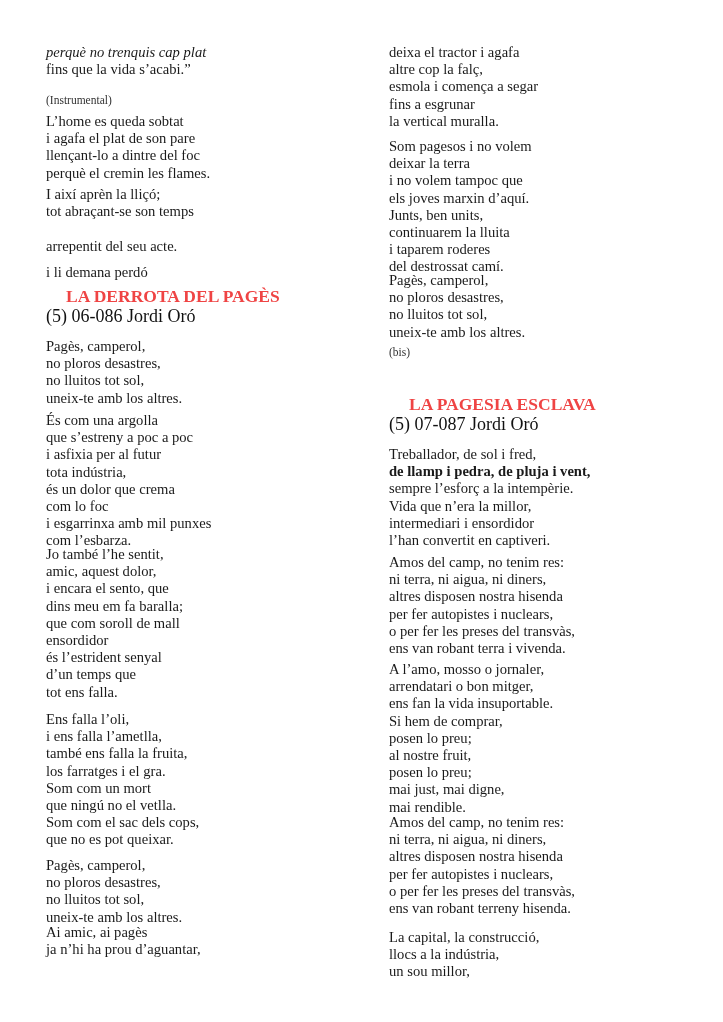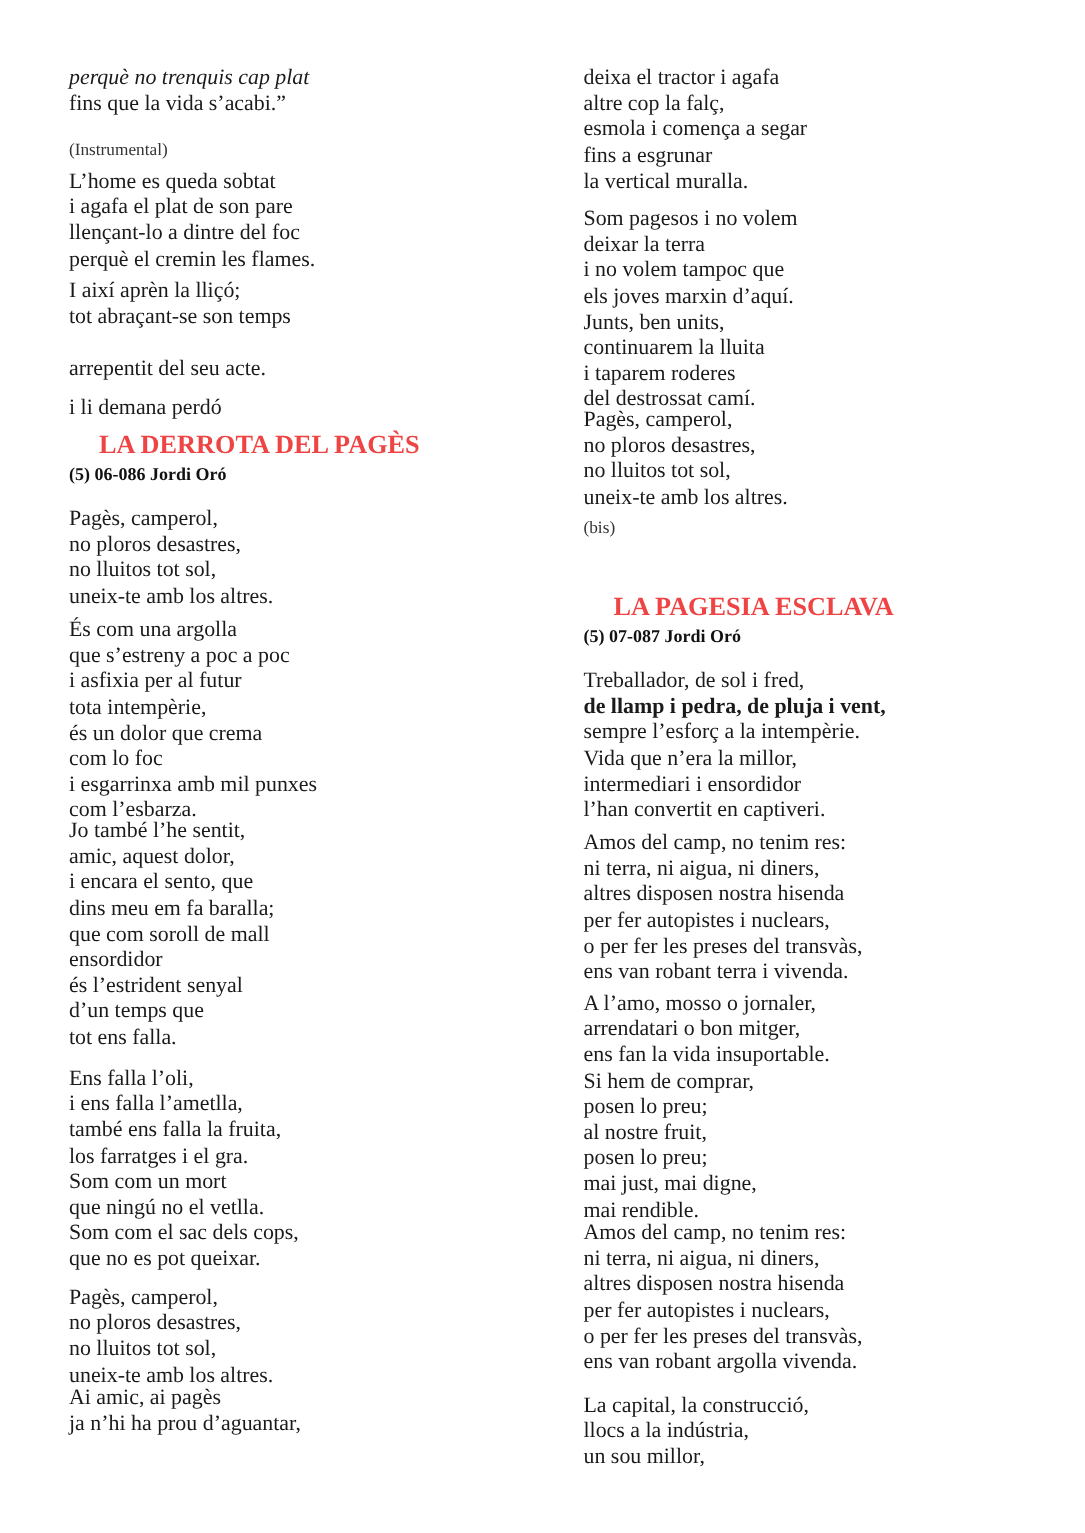--- a/index.html
+++ b/index.html
@@ -15,21 +15,21 @@
       position: absolute; left: 0; white-space: nowrap;
       font-size: 14.6px; line-height: 17px;
     }
     .note { font-size: 11.5px; color: #333; }
     .title {
       position: absolute; left: 0; white-space: nowrap;
       font-weight: bold; font-size: 17.5px; line-height: 20px; color: #ef4444; margin-left: 20px;
     }
     .subtitle {
       position: absolute; left: 0; white-space: nowrap;
-      font-weight: bold; font-size: 12px; line-height: 16px; color: #111; text-align: right;
+      font-weight: normal; font-size: 18px; line-height: 16px; color: #111; text-align: right;
     }
   </style>
 </head>
 <body>
 
 <div class="col col-left" id="left">
     <div class="line" style="top: 44px; font-style: italic;">perquè no trenquis cap plat</div>
     <div class="line" style="top: 61px;">fins que la vida s’acabi.”</div>
     <div class="line note" style="top: 92px;">(Instrumental)</div>
     <div class="line" style="top: 113px;">L’home es queda sobtat</div>
@@ -42,21 +42,21 @@
     <div class="line" style="top: 238px;">arrepentit del seu acte.</div>
     <div class="title" style="top: 286px;">LA DERROTA DEL PAGÈS</div>
     <div class="subtitle" style="top: 308px;">(5) 06-086 Jordi Oró</div>
     <div class="line" style="top: 338px;">Pagès, camperol,</div>
     <div class="line" style="top: 355px;">no ploros desastres,</div>
     <div class="line" style="top: 372px;">no lluitos tot sol,</div>
     <div class="line" style="top: 390px;">uneix-te amb los altres.</div>
     <div class="line" style="top: 412px;">És com una argolla</div>
     <div class="line" style="top: 429px;">que s’estreny a poc a poc</div>
     <div class="line" style="top: 446px;">i asfixia per al futur</div>
-    <div class="line" style="top: 464px;">tota intempèrie,</div>
+    <div class="line" style="top: 464px;">tota indústria,</div>
     <div class="line" style="top: 481px;">és un dolor que crema</div>
     <div class="line" style="top: 498px;">com lo foc</div>
     <div class="line" style="top: 515px;">i esgarrinxa amb mil punxes</div>
     <div class="line" style="top: 532px;">com l’esbarza.</div>
     <div class="line" style="top: 546px;">Jo també l’he sentit,</div>
     <div class="line" style="top: 563px;">amic, aquest dolor,</div>
     <div class="line" style="top: 580px;">i encara el sento, que</div>
     <div class="line" style="top: 598px;">dins meu em fa baralla;</div>
     <div class="line" style="top: 615px;">que com soroll de mall</div>
     <div class="line" style="top: 632px;">ensordidor</div>
@@ -118,17 +118,17 @@
     <div class="line" style="top: 730px;">posen lo preu;</div>
     <div class="line" style="top: 747px;">al nostre fruit,</div>
     <div class="line" style="top: 764px;">posen lo preu;</div>
     <div class="line" style="top: 781px;">mai just, mai digne,</div>
     <div class="line" style="top: 799px;">mai rendible.</div>
     <div class="line" style="top: 814px;">Amos del camp, no tenim res:</div>
     <div class="line" style="top: 831px;">ni terra, ni aigua, ni diners,</div>
     <div class="line" style="top: 848px;">altres disposen nostra hisenda</div>
     <div class="line" style="top: 866px;">per fer autopistes i nuclears,</div>
     <div class="line" style="top: 883px;">o per fer les preses del transvàs,</div>
-    <div class="line" style="top: 900px;">ens van robant argolla vivenda.</div>
+    <div class="line" style="top: 900px;">ens van robant terreny hisenda.</div>
     <div class="line" style="top: 929px;">La capital, la construcció,</div>
     <div class="line" style="top: 946px;">llocs a la indústria,</div>
     <div class="line" style="top: 963px;">un sou millor,</div>
   </div>
 
 </body></html>

